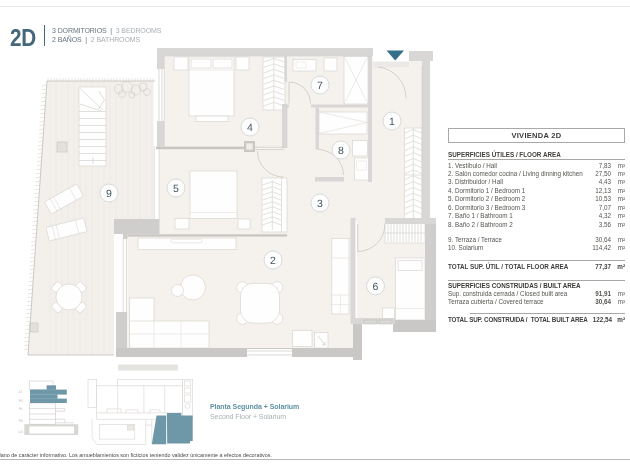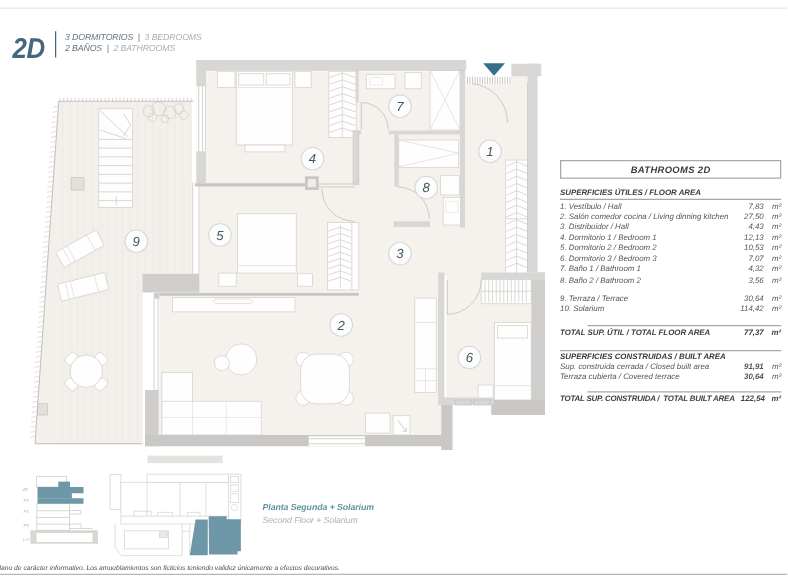--- a/index.html
+++ b/index.html
@@ -1,17 +1,17 @@
 <!DOCTYPE html>
 <html><head><meta charset="utf-8">
 <style>
   html,body{margin:0;padding:0;background:#fff;-webkit-font-smoothing:antialiased;}
   svg text{text-rendering:geometricPrecision;-webkit-font-smoothing:antialiased;}
   #canvas{position:relative;width:630px;height:465px;overflow:hidden;background:#fff;
-          font-family:"Liberation Sans",sans-serif;will-change:transform;font-style:italic;}
+          font-family:"Liberation Sans",sans-serif;will-change:transform;}
   .abs{position:absolute;}
 </style></head>
 <body>
 <div id="canvas">
   <div class="abs" style="left:0;top:6px;width:630px;border-bottom:1px solid #e9e8e7;"></div>
 
   <div class="abs" style="left:10px;top:25px;font-size:23px;font-weight:bold;color:#44687a;letter-spacing:-0.3px;transform:scaleX(0.9);transform-origin:0 0;">2D</div>
   <div class="abs" style="left:43.5px;top:25px;width:1.4px;height:21px;background:#44687a;"></div>
   <div class="abs" style="left:52px;top:27px;font-size:7px;letter-spacing:-0.1px;line-height:8.8px;white-space:nowrap;">
     <div><span style="color:#66737d;">3 DORMITORIOS&nbsp; |&nbsp; </span><span style="color:#a9b0b5;">3 BEDROOMS</span></div>
@@ -289,21 +289,21 @@
       <path d="M145.7,425 h6.3 M151.8,419.2 V444" fill="none"></path>
     </g>
     <g fill="#6e98a8">
       <polygon points="156.5,415.6 166.2,415.6 166.2,444.2 151.8,444.2"></polygon>
       <polygon points="166.9,412.9 181.3,412.9 181.3,415.4 192.7,415.4 192.7,440.9 190,440.9 190,443.6 167.2,443.6"></polygon>
 
     </g>
   </svg>
 
   <div class="abs" style="left:448px;top:128px;width:177px;">
-    <div style="border:1px solid #a9a9a7;height:13px;display:flex;align-items:center;justify-content:center;font-size:7.5px;font-weight:bold;color:#3a3a38;letter-spacing:0.3px;">BATHROOMS 2D</div>
+    <div style="border:1px solid #a9a9a7;height:13px;display:flex;align-items:center;justify-content:center;font-size:7.5px;font-weight:bold;color:#3a3a38;letter-spacing:0.3px;">VIVIENDA 2D</div>
   </div>
   <div class="abs" style="left:448px;top:151px;width:177px;font-size:6.3px;color:#55544f;">
     <div style="font-weight:bold;color:#403f3d;height:7.5px;">SUPERFICIES ÚTILES / FLOOR AREA</div>
     <div style="border-bottom:0.7px solid #a8a7a5;height:0;margin-bottom:2px;"></div>
     <div style="line-height:8.45px;">
       <div style="display:flex;">
           <span style="flex:1;">1. Vestíbulo / Hall</span>
           <span style="width:26px;text-align:right;">7,83</span>
           <span style="width:14px;text-align:right;">m²</span>
         </div>

